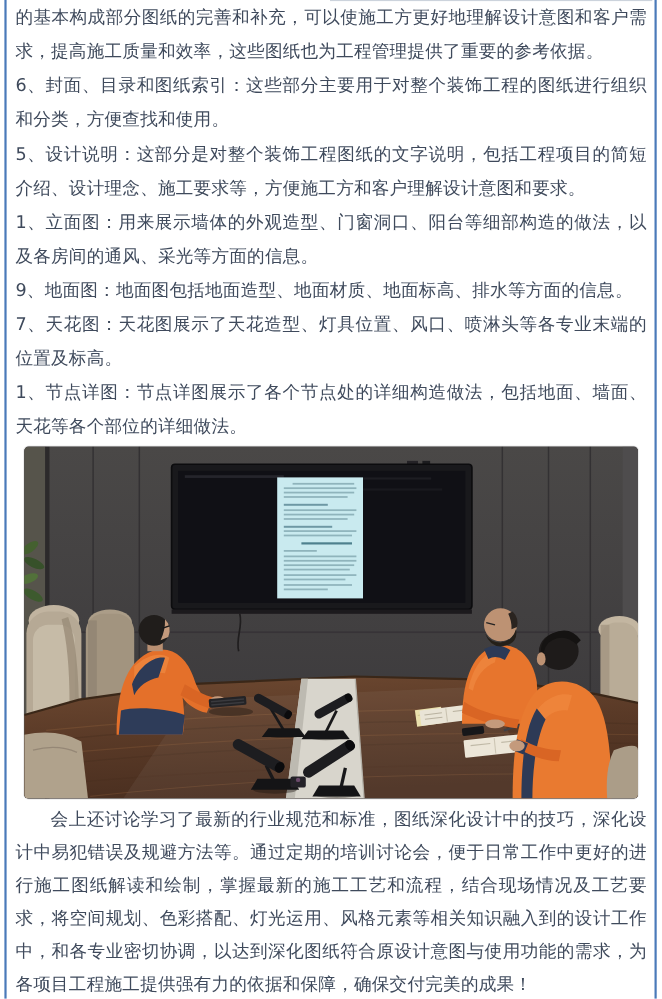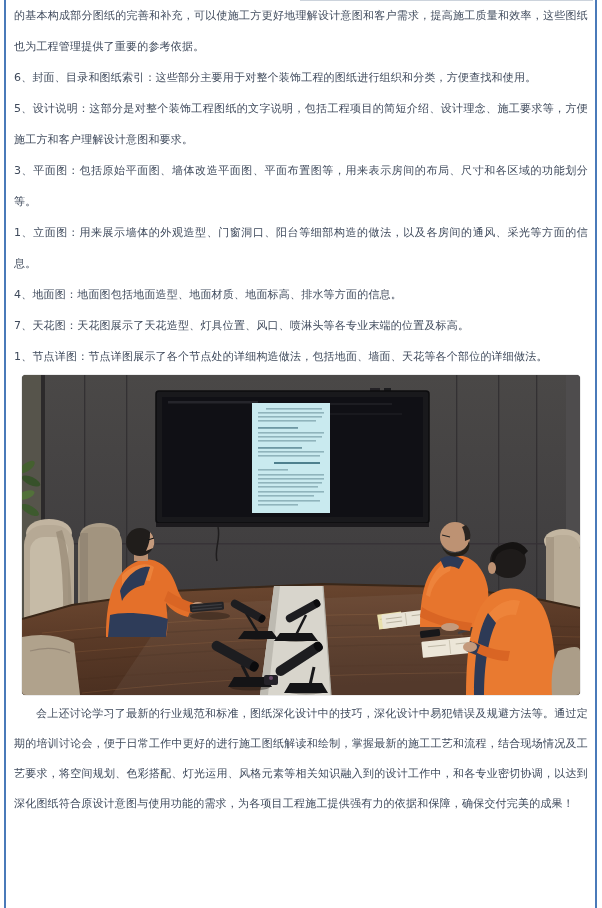--- a/index.html
+++ b/index.html
@@ -21,21 +21,21 @@
   }
   .top-hairline {
     position:absolute; top:0; left:300px; right:9px; height:1px;
     background:#ccd3dc;
   }
   .content {
     position:absolute; left:14px; right:14px; top:0;
   }
   .para {
     margin:0;
-    font-size:11px;
+    font-size:16px;
     line-height:31px;
     text-align:justify;
     letter-spacing:0.2px;
   }
   .closing { text-indent:2em; margin-top:4px; line-height:30px; }
   .photo-frame {
     width:558px; height:320px;
     margin:3px 0 0 8px;
     border-radius:4px;
     overflow:hidden;
@@ -49,23 +49,22 @@
 
 <div class="border-left"></div>
 <div class="border-right"></div>
 <div class="top-hairline"></div>
 
 <div class="content">
 
   <p class="para">的基本构成部分图纸的完善和补充，可以使施工方更好地理解设计意图和客户需求，提高施工质量和效率，这些图纸也为工程管理提供了重要的参考依据。</p>
   <p class="para">6、封面、目录和图纸索引：这些部分主要用于对整个装饰工程的图纸进行组织和分类，方便查找和使用。</p>
   <p class="para">5、设计说明：这部分是对整个装饰工程图纸的文字说明，包括工程项目的简短介绍、设计理念、施工要求等，方便施工方和客户理解设计意图和要求。</p>
-  <p class="para">3、平面图：包括原始平面图、墙体改造平面图、平面布置图等，用来表示房间的布局、尺寸和各区域的功能划分等。</p>
   <p class="para">1、立面图：用来展示墙体的外观造型、门窗洞口、阳台等细部构造的做法，以及各房间的通风、采光等方面的信息。</p>
-  <p class="para">4、地面图：地面图包括地面造型、地面材质、地面标高、排水等方面的信息。</p>
+  <p class="para">9、地面图：地面图包括地面造型、地面材质、地面标高、排水等方面的信息。</p>
   <p class="para">7、天花图：天花图展示了天花造型、灯具位置、风口、喷淋头等各专业末端的位置及标高。</p>
   <p class="para">1、节点详图：节点详图展示了各个节点处的详细构造做法，包括地面、墙面、天花等各个部位的详细做法。</p>
 
   <div class="photo-frame">
     <svg width="558" height="320" viewBox="0 0 558 320" xmlns="http://www.w3.org/2000/svg">
       <defs>
         <linearGradient id="wallGrad" x1="0" y1="0" x2="0" y2="1">
           <stop offset="0" stop-color="#4a4847"></stop>
           <stop offset="1" stop-color="#39373a"></stop>
         </linearGradient>

